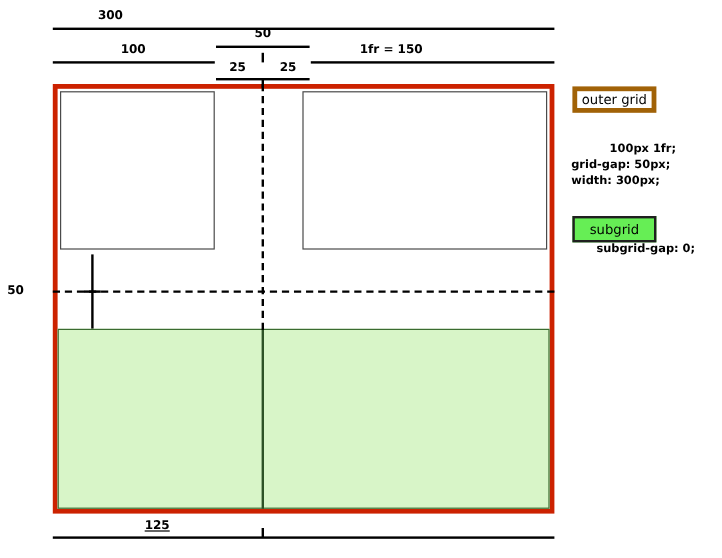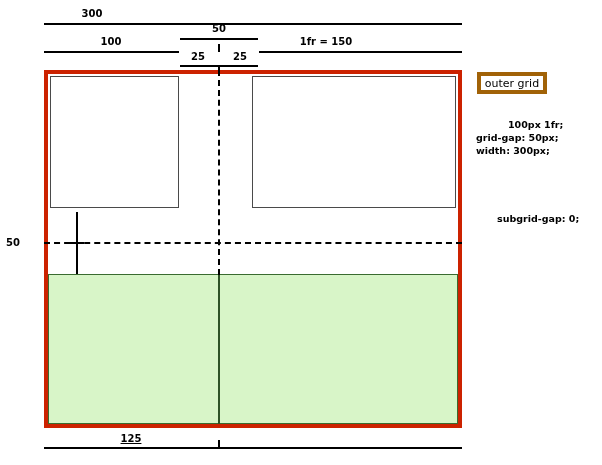--- a/index.html
+++ b/index.html
@@ -146,16 +146,19 @@
   <div class="tick" style="left:218px;top:440px;height:8px;"></div>
 
   <div class="legend-chip" id="legend-outer-chip">
     <span>outer grid</span>
   </div>
 
   <div class="legend-text" style="left:496px;top:119px;margin-left:12px;">100px 1fr;</div>
   <div class="legend-text" style="left:476px;top:132px;">grid-gap: 50px;</div>
   <div class="legend-text" style="left:476px;top:145px;">width: 300px;</div>
 
+  <div class="legend-chip" id="legend-subgrid-chip">
+    <span>subgrid</span>
+  </div>
 
-  <div class="legend-text" style="left:476px;top:213px;padding-left:21px;">subgrid-gap: 0;</div>
+  <div class="legend-text" style="left:476px;top:202px;padding-left:21px;">subgrid-gap: 0;</div>
 
 </div>
 
 </body></html>

